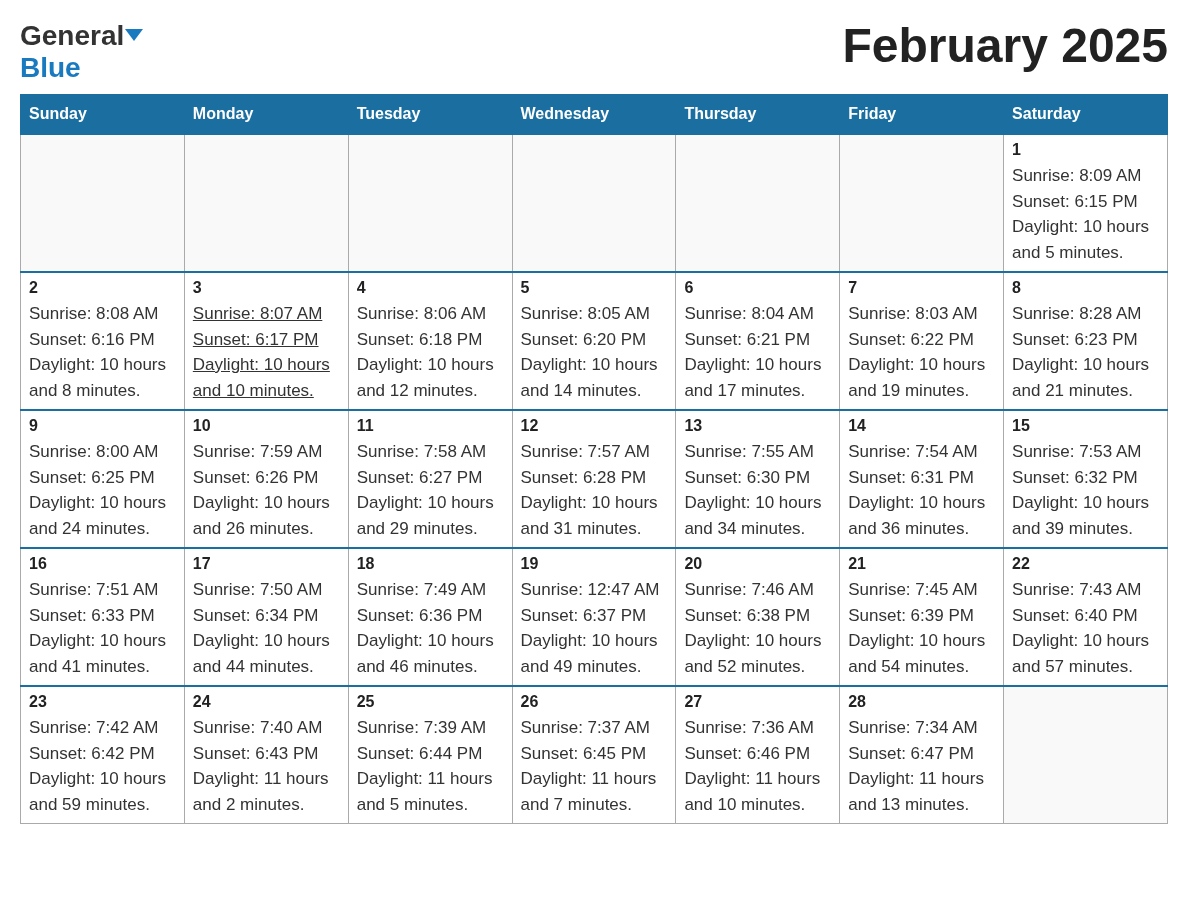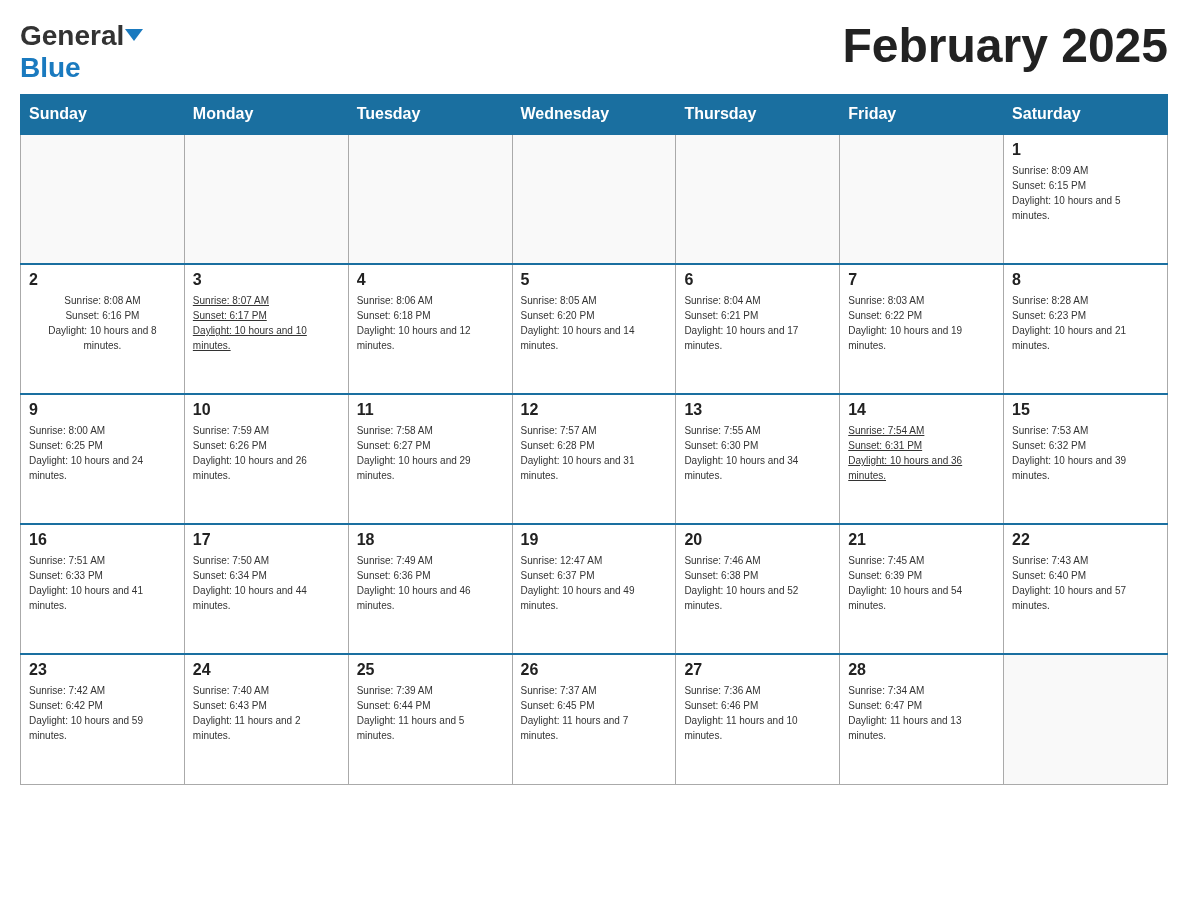--- a/index.html
+++ b/index.html
@@ -67,21 +67,21 @@
       font-size: 13px;
       color: #333;
     }
     .day-number {
       font-size: 16px;
       font-weight: bold;
       color: #222;
       margin-bottom: 4px;
     }
     .day-info {
-      font-size: 10px;
+      font-size: 17px;
       line-height: 1.5;
       color: #333;
     }
     .empty-cell {
       background: #f9f9f9;
     }
     .week-row td {
       border-top: 2px solid #1a6fa0;
     }
   </style>
@@ -120,21 +120,21 @@
         <td>
           <div class="day-number">1</div>
           <div class="day-info" style="white-space: pre-line;">Sunrise: 8:09 AM
 Sunset: 6:15 PM
 Daylight: 10 hours and 5 minutes.</div>
         </td>
       </tr>
       <tr class="week-row">
         <td>
           <div class="day-number">2</div>
-          <div class="day-info" style="white-space: pre-line; text-align: center;">Sunrise: 8:08 AM
+          <div class="day-info" style="white-space: pre-line;">Sunrise: 8:08 AM
 Sunset: 6:16 PM
 Daylight: 10 hours and 8 minutes.</div>
         </td>
         <td>
           <div class="day-number">3</div>
           <div class="day-info" style="white-space: pre-line; text-decoration: underline;">Sunrise: 8:07 AM
 Sunset: 6:17 PM
 Daylight: 10 hours and 10 minutes.</div>
         </td>
         <td>
@@ -194,21 +194,21 @@
 Daylight: 10 hours and 31 minutes.</div>
         </td>
         <td>
           <div class="day-number">13</div>
           <div class="day-info" style="white-space: pre-line;">Sunrise: 7:55 AM
 Sunset: 6:30 PM
 Daylight: 10 hours and 34 minutes.</div>
         </td>
         <td>
           <div class="day-number">14</div>
-          <div class="day-info" style="white-space: pre-line; text-decoration: underline;">Sunrise: 7:54 AM
+          <div class="day-info" style="white-space: pre-line;">Sunrise: 7:54 AM
 Sunset: 6:31 PM
 Daylight: 10 hours and 36 minutes.</div>
         </td>
         <td>
           <div class="day-number">15</div>
           <div class="day-info" style="white-space: pre-line;">Sunrise: 7:53 AM
 Sunset: 6:32 PM
 Daylight: 10 hours and 39 minutes.</div>
         </td>
       </tr>

